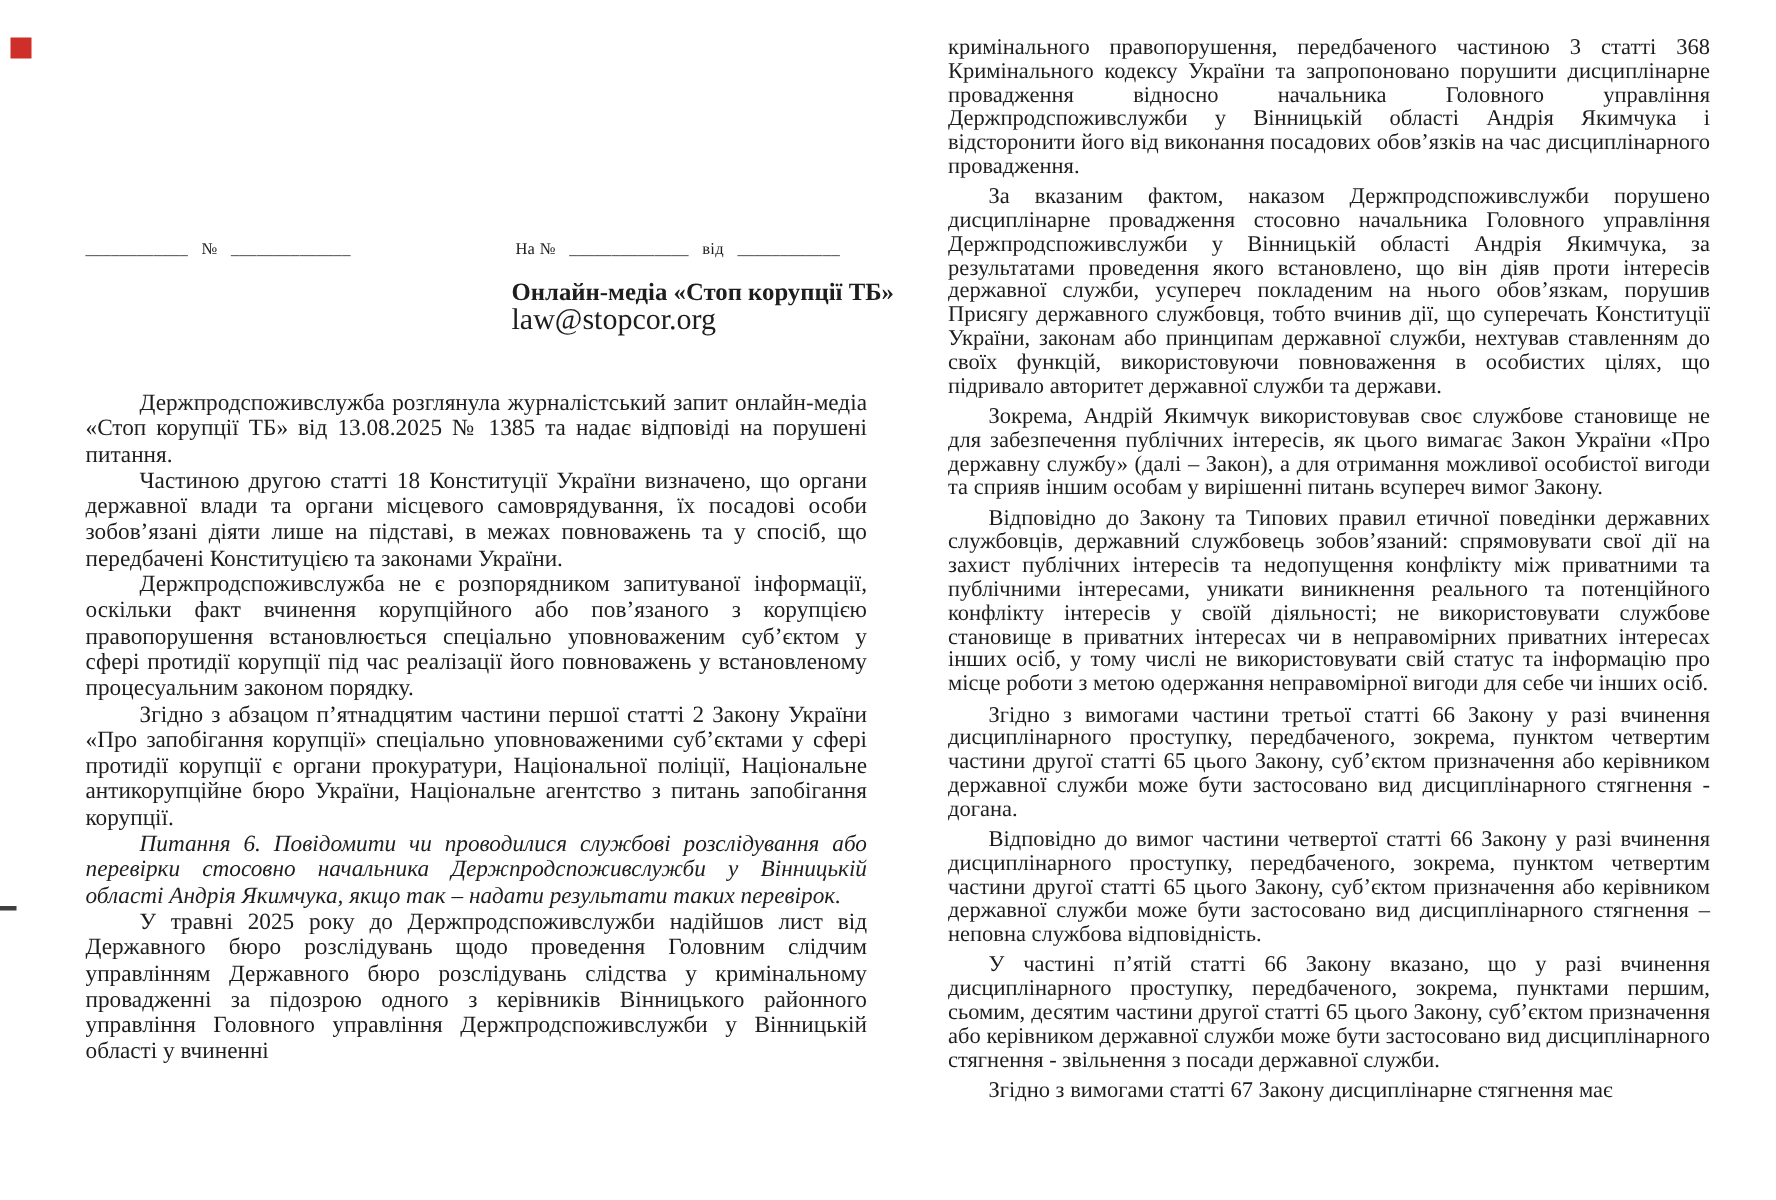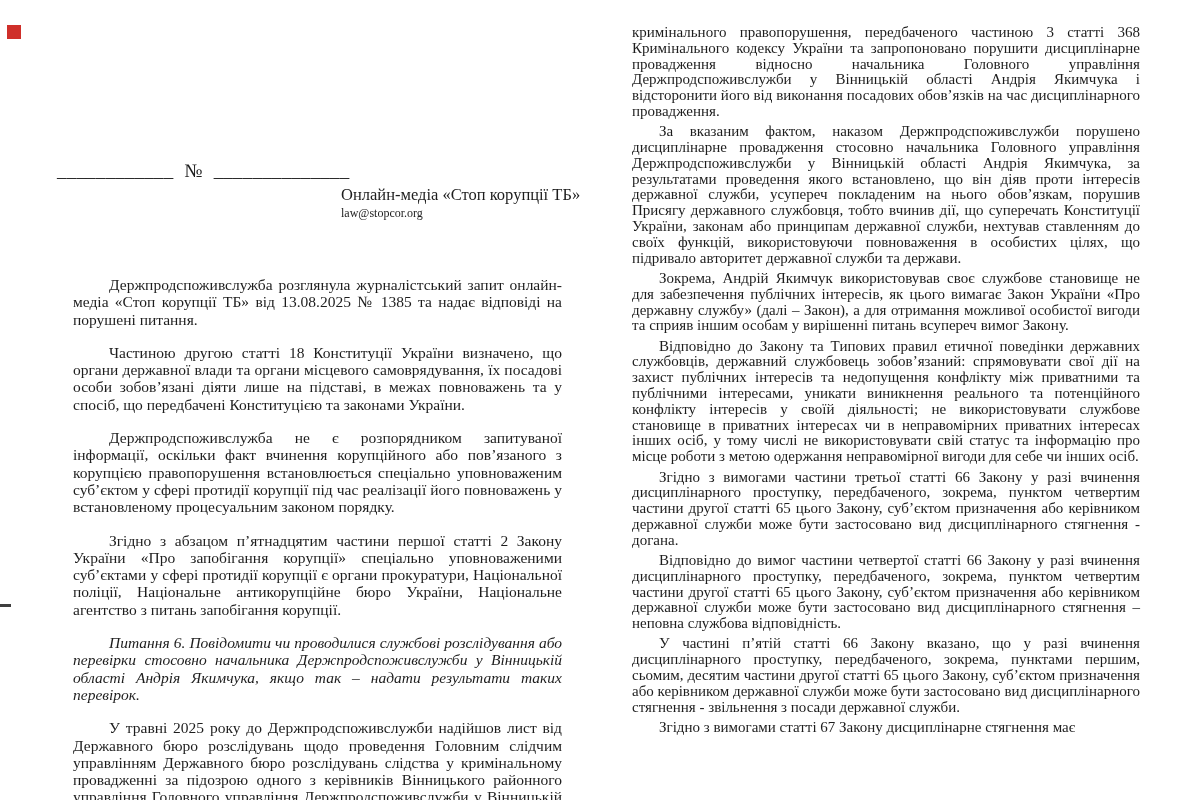--- a/index.html
+++ b/index.html
@@ -36,49 +36,50 @@
     top: 0;
     width: 521px;
     height: 800px;
   }
   .ref-line {
     position: absolute;
     top: 160px;
     left: 0;
     width: 100%;
     display: flex;
-    font-size: 19px;
+    font-size: 11px;
     letter-spacing: 0.2px;
     white-space: nowrap;
+    justify-content: flex-end;
   }
   .ref-group { display: inline-block; }
   .ref-group span { margin-right: 6px; }
   .ref-group span:last-child { margin-right: 0; }
   .ref-group-right { margin-left: auto; margin-right: 18px; }
 
   .addressee {
     position: absolute;
     top: 185px;
     left: 284px;
     line-height: 19px;
   }
-  .addressee-name { font-weight: normal; font-size: 16.5px; white-space: nowrap; }
-  .addressee-email { font-size: 12px; }
+  .addressee-name { font-weight: bold; font-size: 16.5px; white-space: nowrap; }
+  .addressee-email { font-size: 20px; }
 
   .body-block {
     position: absolute;
     top: 260px;
     left: 0;
     width: 521px;
     font-size: 15.5px;
     line-height: 17.3px;
     text-align: justify;
   }
   .body-block p {
-    margin: 16px;
+    margin: 0;
     text-indent: 36px;
   }
   .italic { font-style: italic; }
 
   
   .right-page {
     position: absolute;
     left: 632px;
     top: 25px;
     width: 508px;
@@ -100,20 +101,26 @@
 <div class="fold-mark" style="background: rgb(63, 63, 63);"></div>
 
 <div class="left-page">
 
   <div class="ref-line">
     <span class="ref-group">
       <span>____________</span>
       <span>№</span>
       <span>______________</span>
     </span>
+    <span class="ref-group ref-group-right">
+      <span>На №</span>
+      <span>______________</span>
+      <span>від</span>
+      <span>____________</span>
+    </span>
   </div>
 
   <div class="addressee">
     <div class="addressee-name">Онлайн-медіа «Стоп корупції ТБ»</div>
     <div class="addressee-email">law@stopcor.org</div>
   </div>
 
   <div class="body-block">
     <p>Держпродспоживслужба розглянула журналістський запит онлайн-медіа «Стоп корупції ТБ» від 13.08.2025 № 1385 та надає відповіді на порушені питання.</p>
     <p>Частиною другою статті 18 Конституції України визначено, що органи державної влади та органи місцевого самоврядування, їх посадові особи зобов’язані діяти лише на підставі, в межах повноважень та у спосіб, що передбачені Конституцією та законами України.</p>

